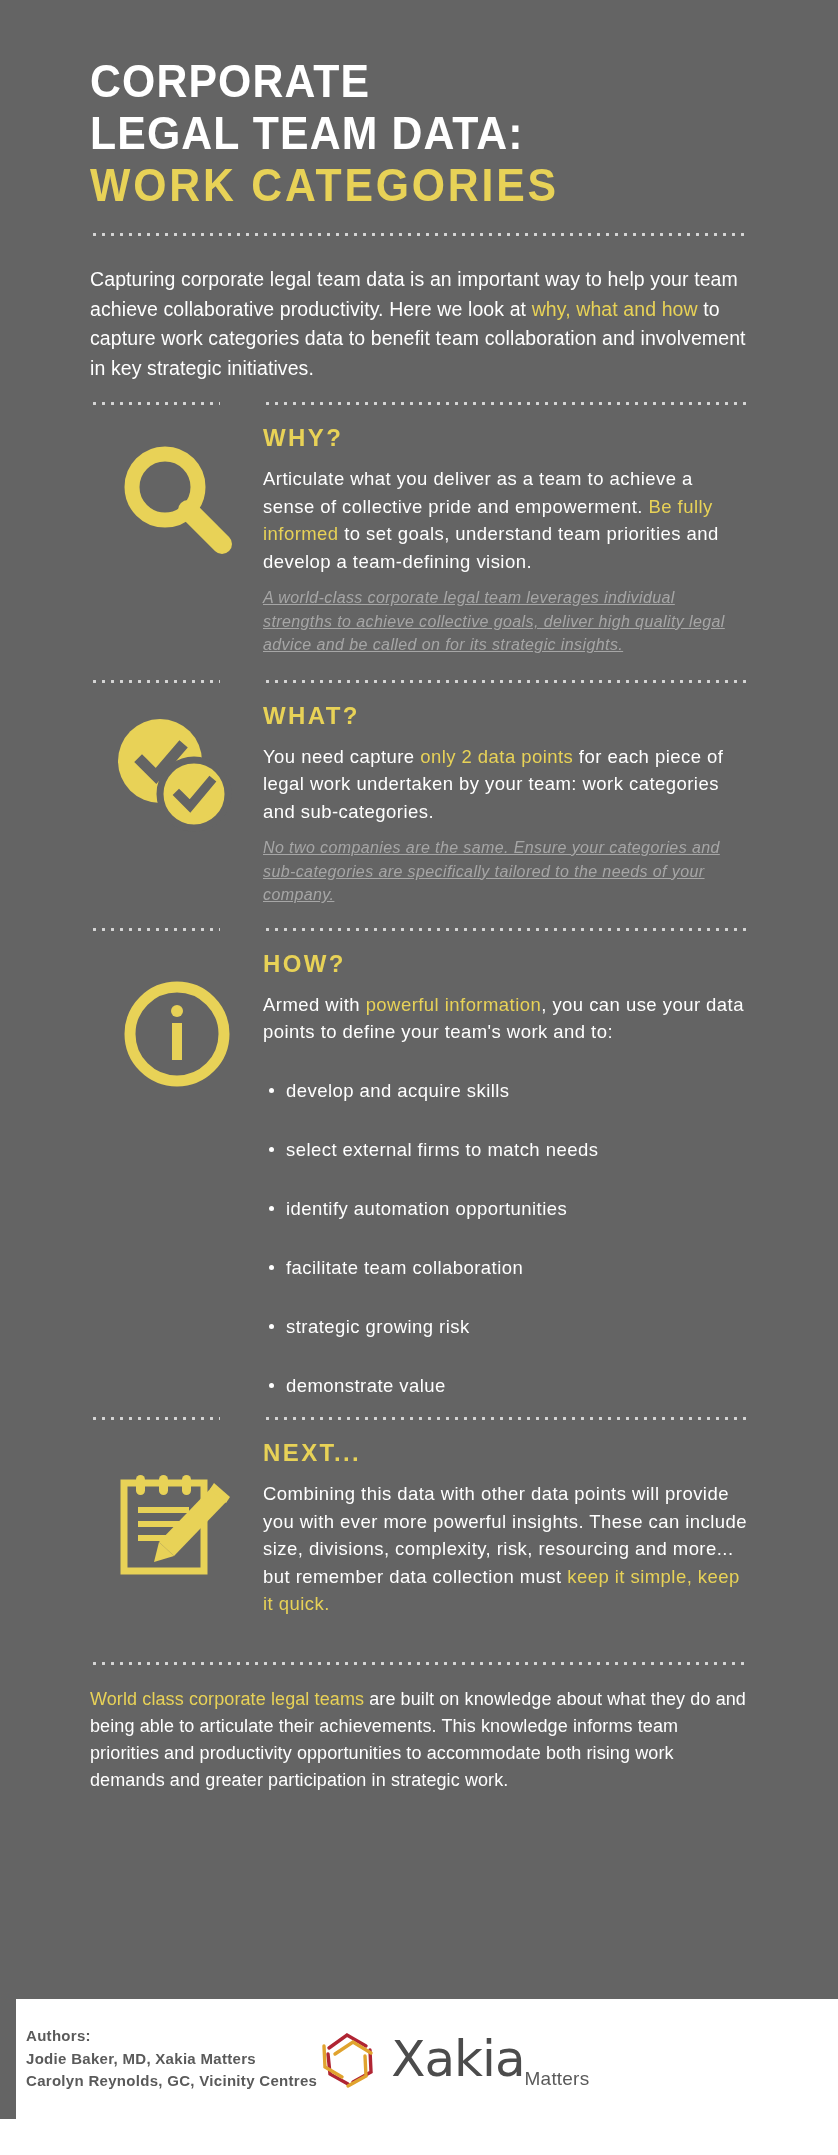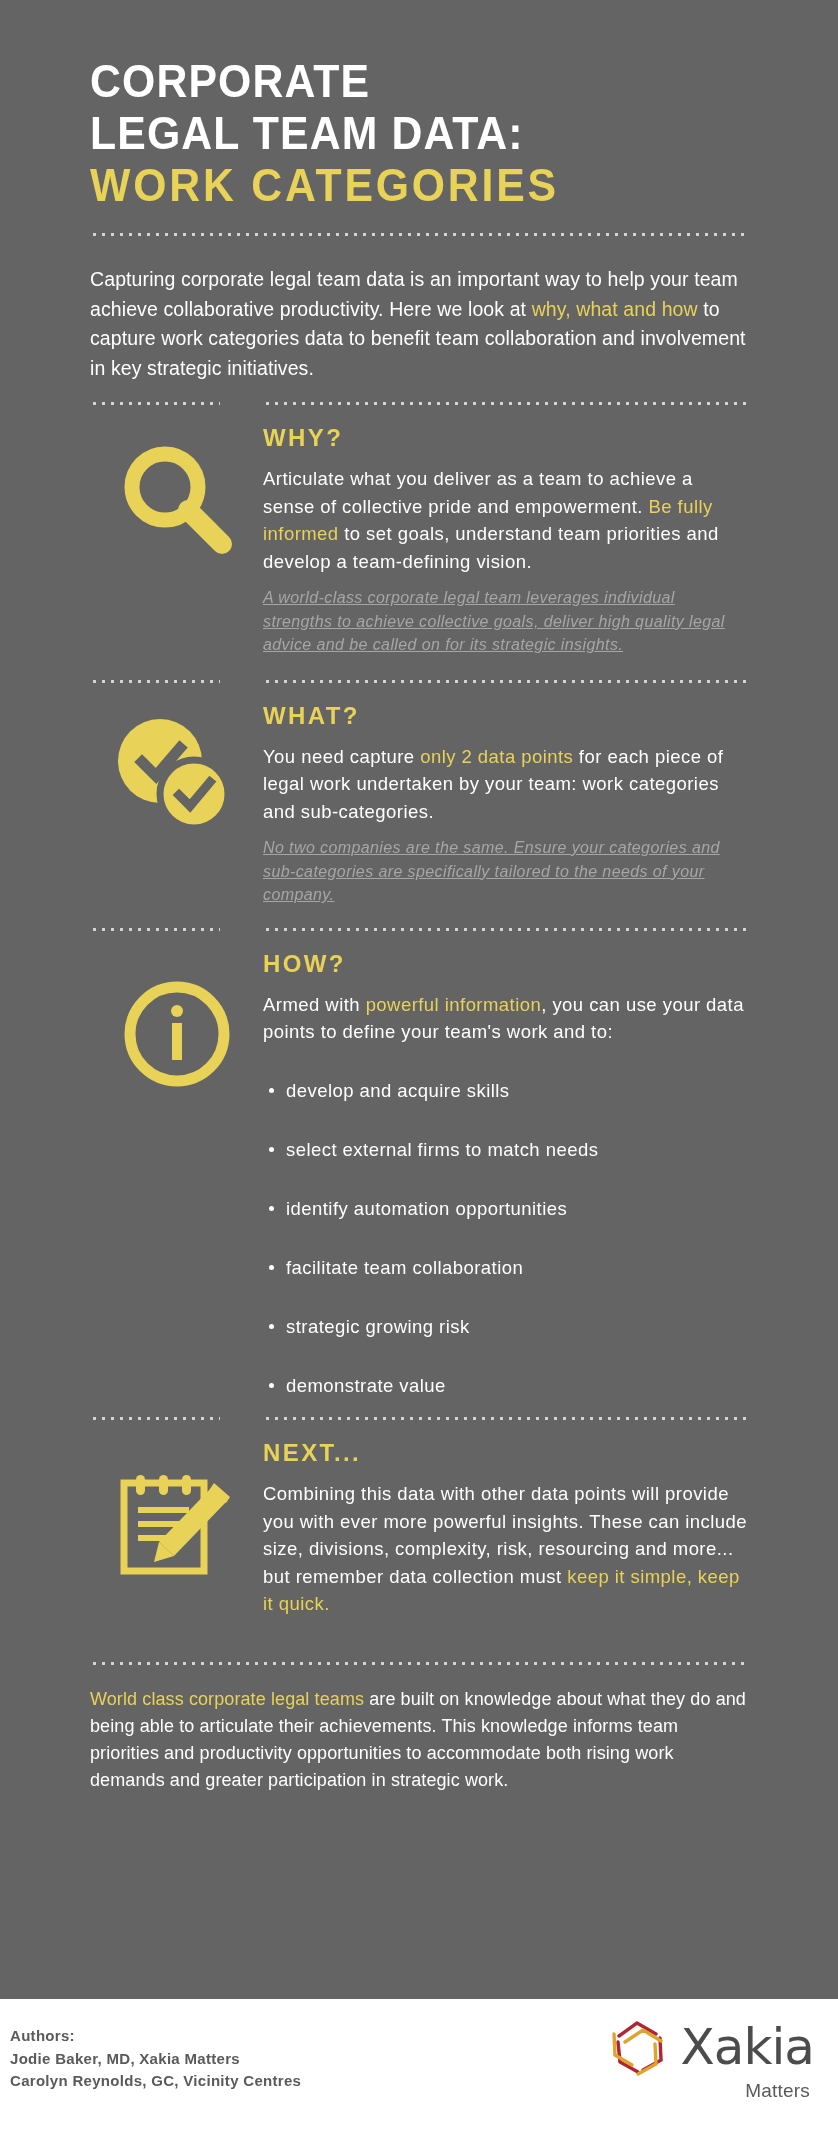--- a/index.html
+++ b/index.html
@@ -126,38 +126,37 @@
     margin: 0 90px;
     color: #ffffff;
     font-size: 18px;
     line-height: 1.5;
     letter-spacing: 0.1px;
   }
 
   
   .footer {
     position: absolute;
-    left: 0; right: 0; bottom: 0;
+    left: 16px; right: 0; bottom: 0;
     height: 120px;
     background: #ffffff;
     display: flex;
     align-items: center;
-    justify-content: space-between;
     padding: 0 18px 0 10px;
   }
   .authors {
     font-size: 15px;
     font-weight: bold;
     color: #5a5a5a;
     line-height: 1.52;
     letter-spacing: 0.3px;
   }
   .logo-wrap {
     display: flex;
-    flex-direction: column;
+    flex-direction: row;
     align-items: flex-end;
     padding-right: 6px;
   }
   .logo-row { display: flex; align-items: center; gap: 8px; }
   .logo-word {
     font-family: "DejaVu Sans", sans-serif;
     font-size: 50px;
     color: #4c4c4c;
     letter-spacing: -1px;
     line-height: 1;

